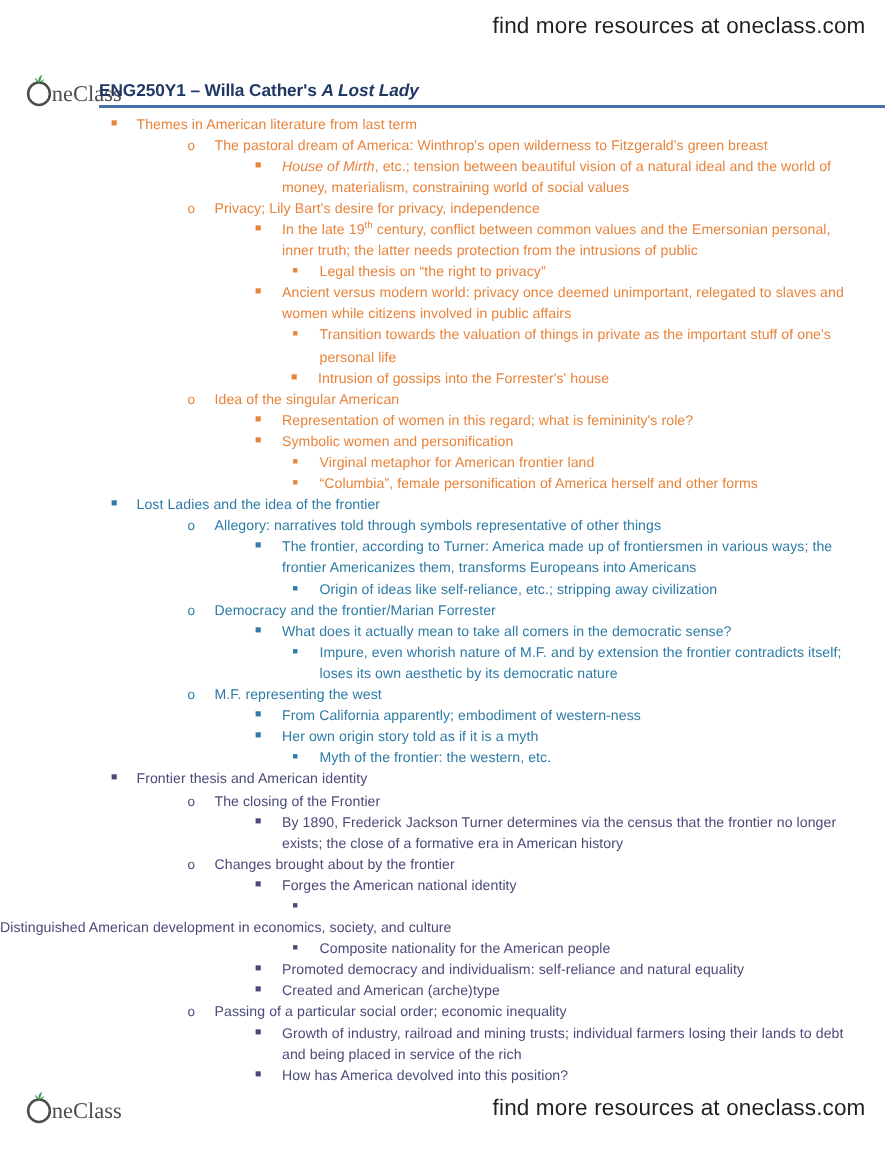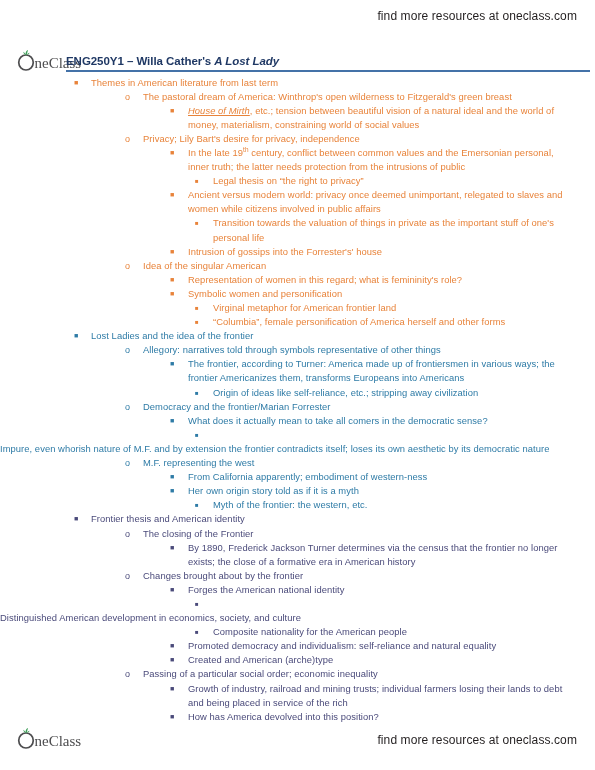--- a/index.html
+++ b/index.html
@@ -25,21 +25,21 @@
     margin-top: 44px;
   }
   .brand-header { top: 4px; }
   .brand-footer { bottom: 18px; }
 
   .logo-svg { display: block; }
 
   .resources {
     position: absolute;
     right: 18px;
-    font-size: 12px;
+    font-size: 15px;
     color: #231f20;
     letter-spacing: 0.1px;
     white-space: nowrap;
   }
   .resources-header { top: 9px; }
   .resources-footer { bottom: 23px; }
 
   
   .doc {
     position: absolute;
@@ -78,21 +78,21 @@
     letter-spacing: 0.06px;
   }
 
   .bullet {
     flex: 0 0 auto;
     text-align: left;
     font-size: 9.4px;
     line-height: 14.1px;
   }
   .txt { flex: 1 1 auto; }
-  .txt .ital { font-style: italic; text-decoration: underline; }
+  .txt .ital { font-style: italic; }
   .txt sup { font-size: 6.4px; vertical-align: super; line-height: 0; }
 
   
   .lv1 > .bullet { width: 17px; margin-left: 74px; }
   .lv2 > .bullet { width: 18px; margin-left: 125px; }
   .lv3 > .bullet { width: 18px; margin-left: 170px; }
   .lv4 > .bullet { width: 18px; margin-left: 195px; }
 
   .lv1 > .txt { margin-right: 20px; }
   .lv2 > .txt { margin-right: 12px; }
@@ -153,21 +153,21 @@
         <span class="txt">Legal thesis on “the right to privacy”</span>
       </div>
       <div class="row lv3" style="color: rgb(232, 131, 58);">
         <span class="bullet sq">■</span>
         <span class="txt">Ancient versus modern world: privacy once deemed unimportant, relegated to slaves and women while citizens involved in public affairs</span>
       </div>
       <div class="row lv4" style="color: rgb(232, 131, 58);">
         <span class="bullet sq-sm">■</span>
         <span class="txt">Transition towards the valuation of things in private as the important stuff of one's personal life</span>
       </div>
-      <div class="row lv3" style="color: rgb(232, 131, 58);">
+      <div class="row lv3" style="color: rgb(232, 131, 58); padding-left: 24px;">
         <span class="bullet sq">■</span>
         <span class="txt">Intrusion of gossips into the Forrester's' house</span>
       </div>
       <div class="row lv2" style="color: rgb(232, 131, 58);">
         <span class="bullet oh">o</span>
         <span class="txt">Idea of the singular American</span>
       </div>
       <div class="row lv3" style="color: rgb(232, 131, 58);">
         <span class="bullet sq">■</span>
         <span class="txt">Representation of women in this regard; what is femininity's role?</span>
@@ -201,21 +201,21 @@
         <span class="txt">Origin of ideas like self-reliance, etc.; stripping away civilization</span>
       </div>
       <div class="row lv2" style="color: rgb(46, 123, 166);">
         <span class="bullet oh">o</span>
         <span class="txt">Democracy and the frontier/Marian Forrester</span>
       </div>
       <div class="row lv3" style="color: rgb(46, 123, 166);">
         <span class="bullet sq">■</span>
         <span class="txt">What does it actually mean to take all comers in the democratic sense?</span>
       </div>
-      <div class="row lv4" style="color: rgb(46, 123, 166); flex-direction: column;">
+      <div class="row lv4" style="color: rgb(46, 123, 166);">
         <span class="bullet sq-sm">■</span>
         <span class="txt">Impure, even whorish nature of M.F. and by extension the frontier contradicts itself; loses its own aesthetic by its democratic nature</span>
       </div>
       <div class="row lv2" style="color: rgb(46, 123, 166);">
         <span class="bullet oh">o</span>
         <span class="txt">M.F. representing the west</span>
       </div>
       <div class="row lv3" style="color: rgb(46, 123, 166);">
         <span class="bullet sq">■</span>
         <span class="txt">From California apparently; embodiment of western-ness</span>

